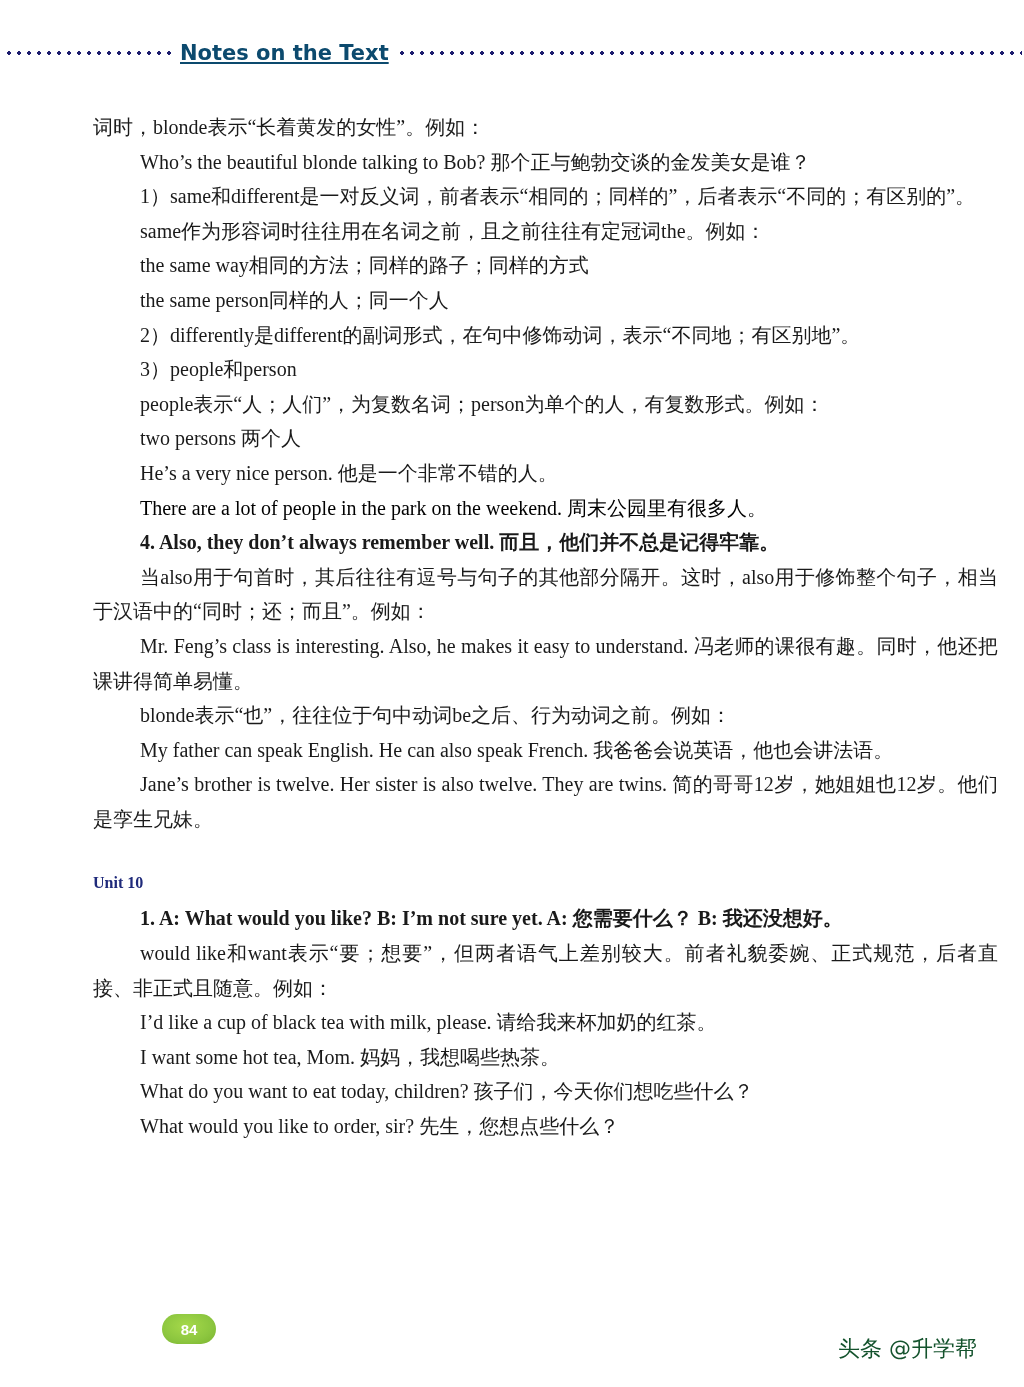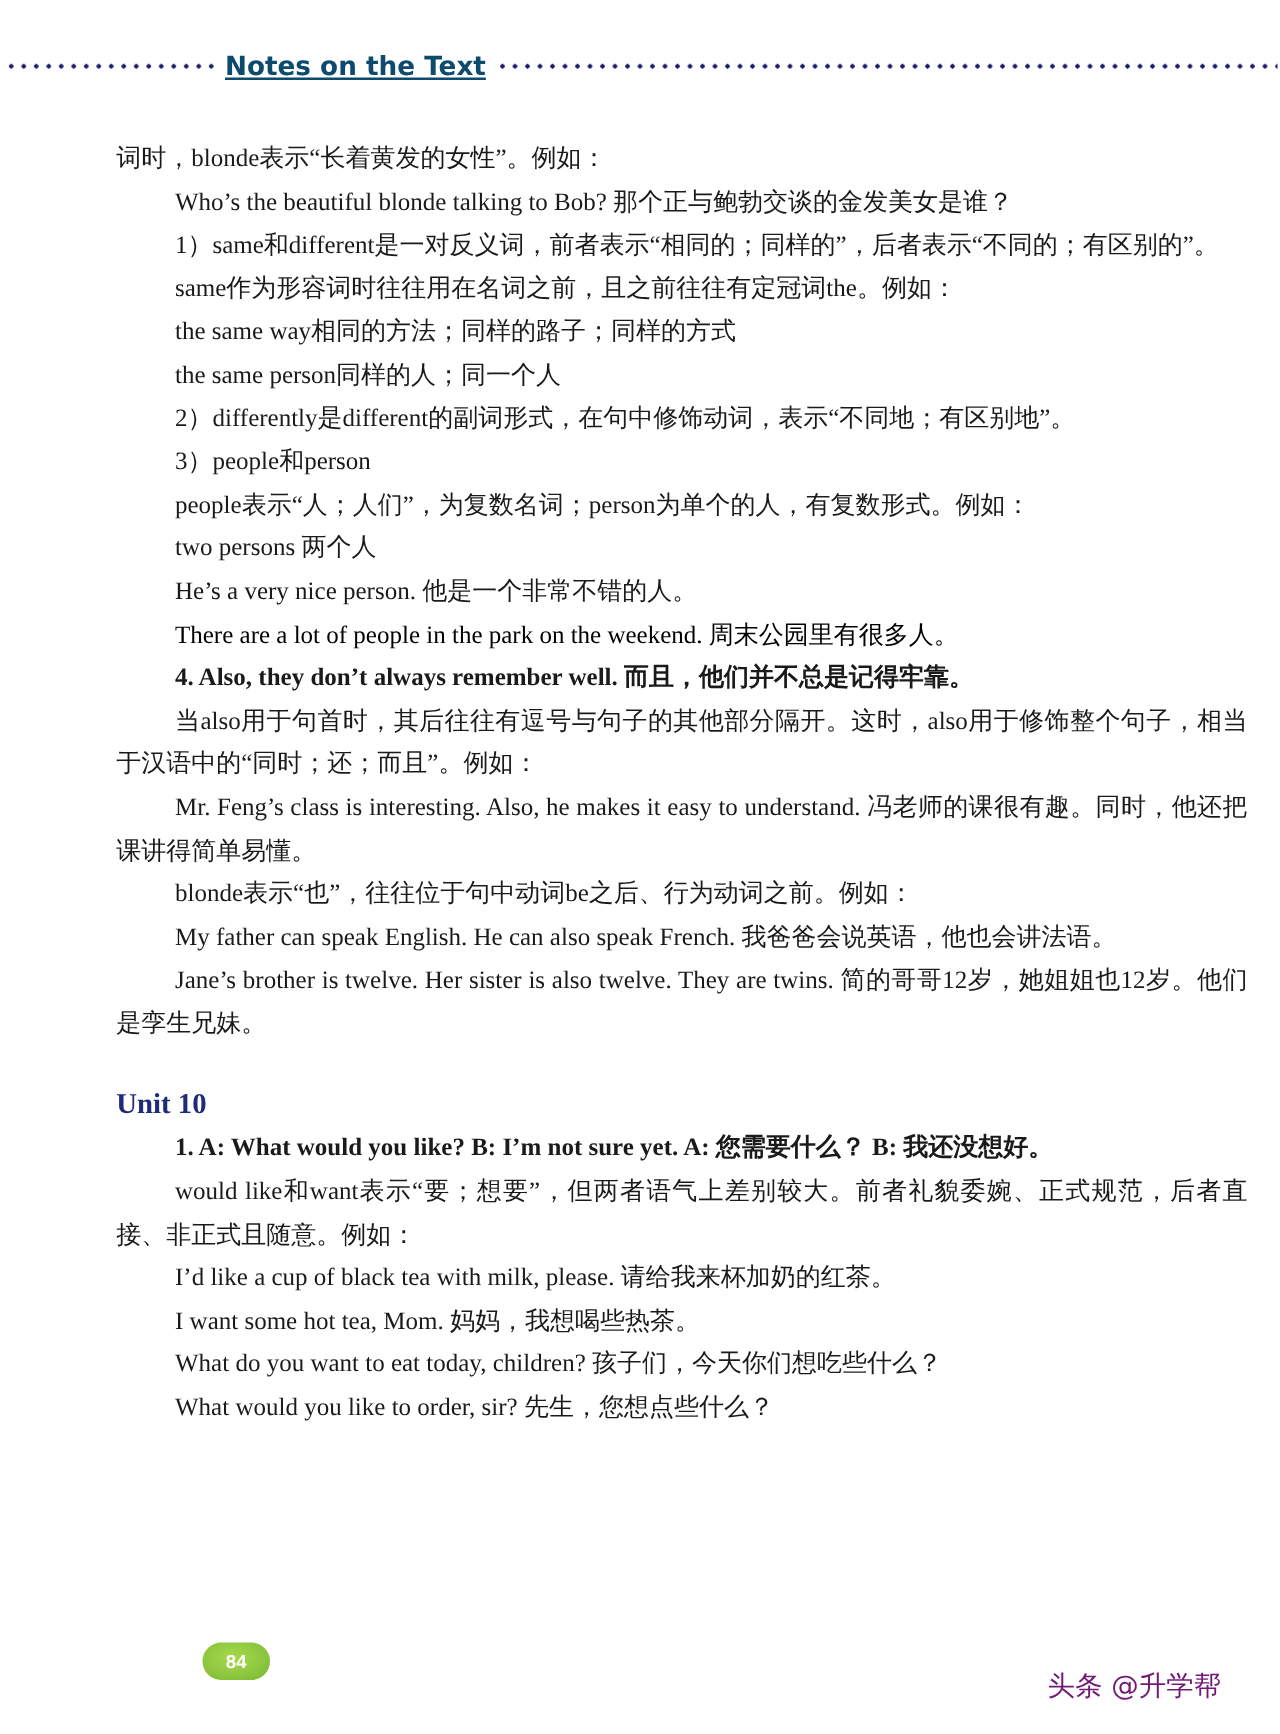--- a/index.html
+++ b/index.html
@@ -12,27 +12,27 @@
   .dots.left { width: 170px; margin-left: 4px; }
   .dots.right { flex: 1 1 auto; margin-right: 2px; margin-left: 8px; }
   .header-title { font-family: "DejaVu Sans", "Liberation Sans", sans-serif; font-weight: bold;
                   color: #0c4a6e; font-size: 21px; margin-left: 6px; white-space: nowrap; letter-spacing: 0px; text-decoration: underline; }
   .content { position: absolute; top: 82px; left: 93px; width: 905px; font-size: 20px; line-height: 34.6px; margin-top: 28px; }
   .p { margin: 0; text-align: justify; }
   .ind { text-indent: 47px; }
   .ind2 { padding-left: 47px; }
   .b { font-weight: bold; }
   .gray { color: #000000; }
-  .unit { color: #1f2a7a; font-size: 23px; font-weight: bold; margin-top: 29px; line-height: 36px; }
+  .unit { color: #1f2a7a; font-size: 16px; font-weight: bold; margin-top: 29px; line-height: 36px; }
   .page-badge { position: absolute; left: 162px; top: 1314px; width: 54px; height: 30px; border-radius: 15px;
                 background: radial-gradient(ellipse at 45% 40%, #a6d94a 0%, #8cc63f 60%, #7ab32f 100%);
                 color: #ffffff; font-family: Liberation Sans, sans-serif; font-weight: bold; font-size: 15px;
                 display: flex; align-items: center; justify-content: center; }
   .watermark { position: absolute; left: 838px; top: 1334px; font-family: "DejaVu Sans", sans-serif;
-               font-size: 22px; color: #701a75; letter-spacing: 0px; }
+               font-size: 22px; color: #14532d; letter-spacing: 0px; }
 </style>
 </head>
 <body>
 
 <div class="header">
   <div class="dots left"></div>
   <span class="header-title">Notes on the Text</span>
   <div class="dots right"></div>
 </div>
 

